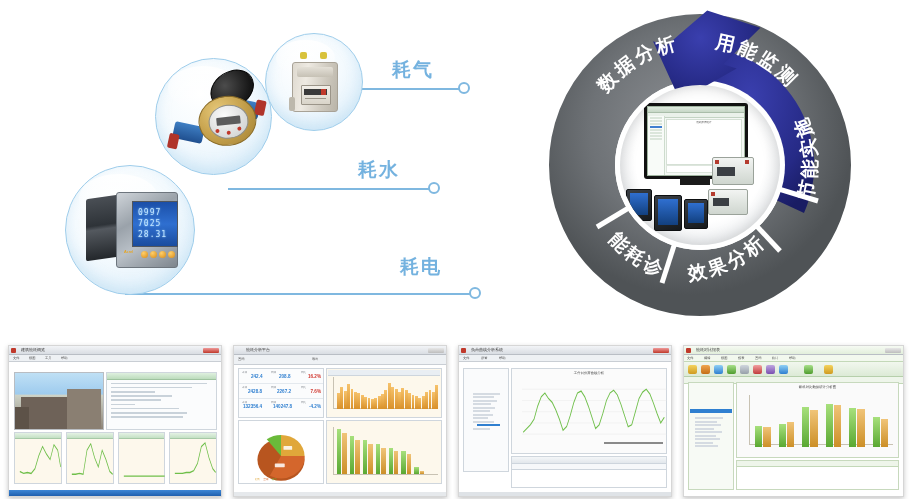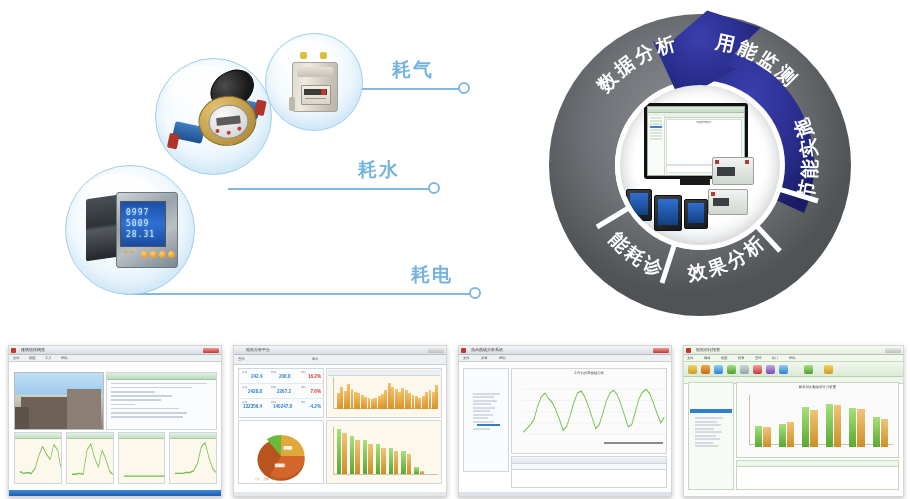--- a/index.html
+++ b/index.html
@@ -66,21 +66,21 @@
   .wm-cap.right{left:84px;top:30px;transform:rotate(18deg);}
 
   
   .elecmeter{position:absolute;left:20px;top:26px;width:92px;height:76px;}
   .em-back{position:absolute;left:0;top:4px;width:46px;height:62px;
     background:linear-gradient(180deg,#4a4f55 0%,#2e3338 45%,#54595f 52%,#23272b 100%);
     border-radius:2px;transform:skewY(-8deg);}
   .em-front{position:absolute;left:30px;top:0px;width:60px;height:74px;border-radius:3px;
     background:linear-gradient(150deg,#cfd4d9 0%,#9aa2aa 35%,#b9c0c7 60%,#7d858d 100%);
     border:1px solid #6d757d;}
-  .em-screen{position:absolute;left:3px;top:8px;width:44px;height:44px;
+  .em-screen{position:absolute;left:15px;top:8px;width:44px;height:44px;
     background:linear-gradient(180deg,#1b4fa8 0%,#2f6fd0 50%,#1a4c9e 100%);
     border:1px solid #52565b;}
   .em-dig{position:absolute;left:5px;color:#bfe4ff;font-size:8px;letter-spacing:1px;
     font-family:"DejaVu Sans Mono","Liberation Mono",monospace;text-shadow:0 0 2px #9fd6ff;}
   .em-d1{top:6px;} .em-d2{top:17px;} .em-d3{top:28px;}
   .em-btn{position:absolute;top:58px;width:7px;height:7px;border-radius:50%;
     background:radial-gradient(circle at 35% 30%,#ffcf6a,#d88b18);}
   .em-brand{position:absolute;left:7px;top:56px;font-size:4px;color:#f0a000;}
 
   
@@ -203,21 +203,21 @@
   <div class="conn" style="left:352px;top:88px;width:110px;"></div>
   <div class="endpt" style="left:458px;top:82px;"></div>
   <div class="conn-label" style="left:392px;top:57px;">耗气</div>
 
   <div class="conn" style="left:228px;top:188px;width:204px;"></div>
   <div class="endpt" style="left:428px;top:182px;"></div>
   <div class="conn-label" style="left:358px;top:157px;">耗水</div>
 
   <div class="conn" style="left:125px;top:293px;width:348px;"></div>
   <div class="endpt" style="left:469px;top:287px;"></div>
-  <div class="conn-label" style="left:400px;top:262px;margin-left:11px;">耗电</div>
+  <div class="conn-label" style="left:400px;top:254px;">耗电</div>
 
   <div class="bubble" id="bubble-gas">
     <div class="gloss"></div>
     <div class="gasmeter">
       <div class="gm-knob l"></div>
       <div class="gm-knob r"></div>
       <div class="gm-body">
         <div class="gm-top"></div>
         <div class="gm-face">
           <div class="gm-dial"></div>
@@ -248,21 +248,21 @@
     </div>
   </div>
 
   <div class="bubble" id="bubble-elec">
     <div class="gloss"></div>
     <div class="elecmeter">
       <div class="em-back"></div>
       <div class="em-front">
         <div class="em-screen">
           <div class="em-dig em-d1">0997</div>
-          <div class="em-dig em-d2">5009</div>
+          <div class="em-dig em-d2">7025</div>
           <div class="em-dig em-d3">28.31</div>
         </div>
         <div class="em-brand">Acrel</div>
         <div class="em-btn" style="left:24px;"></div>
         <div class="em-btn" style="left:33px;"></div>
         <div class="em-btn" style="left:42px;"></div>
         <div class="em-btn" style="left:51px;"></div>
       </div>
     </div>
   </div>

